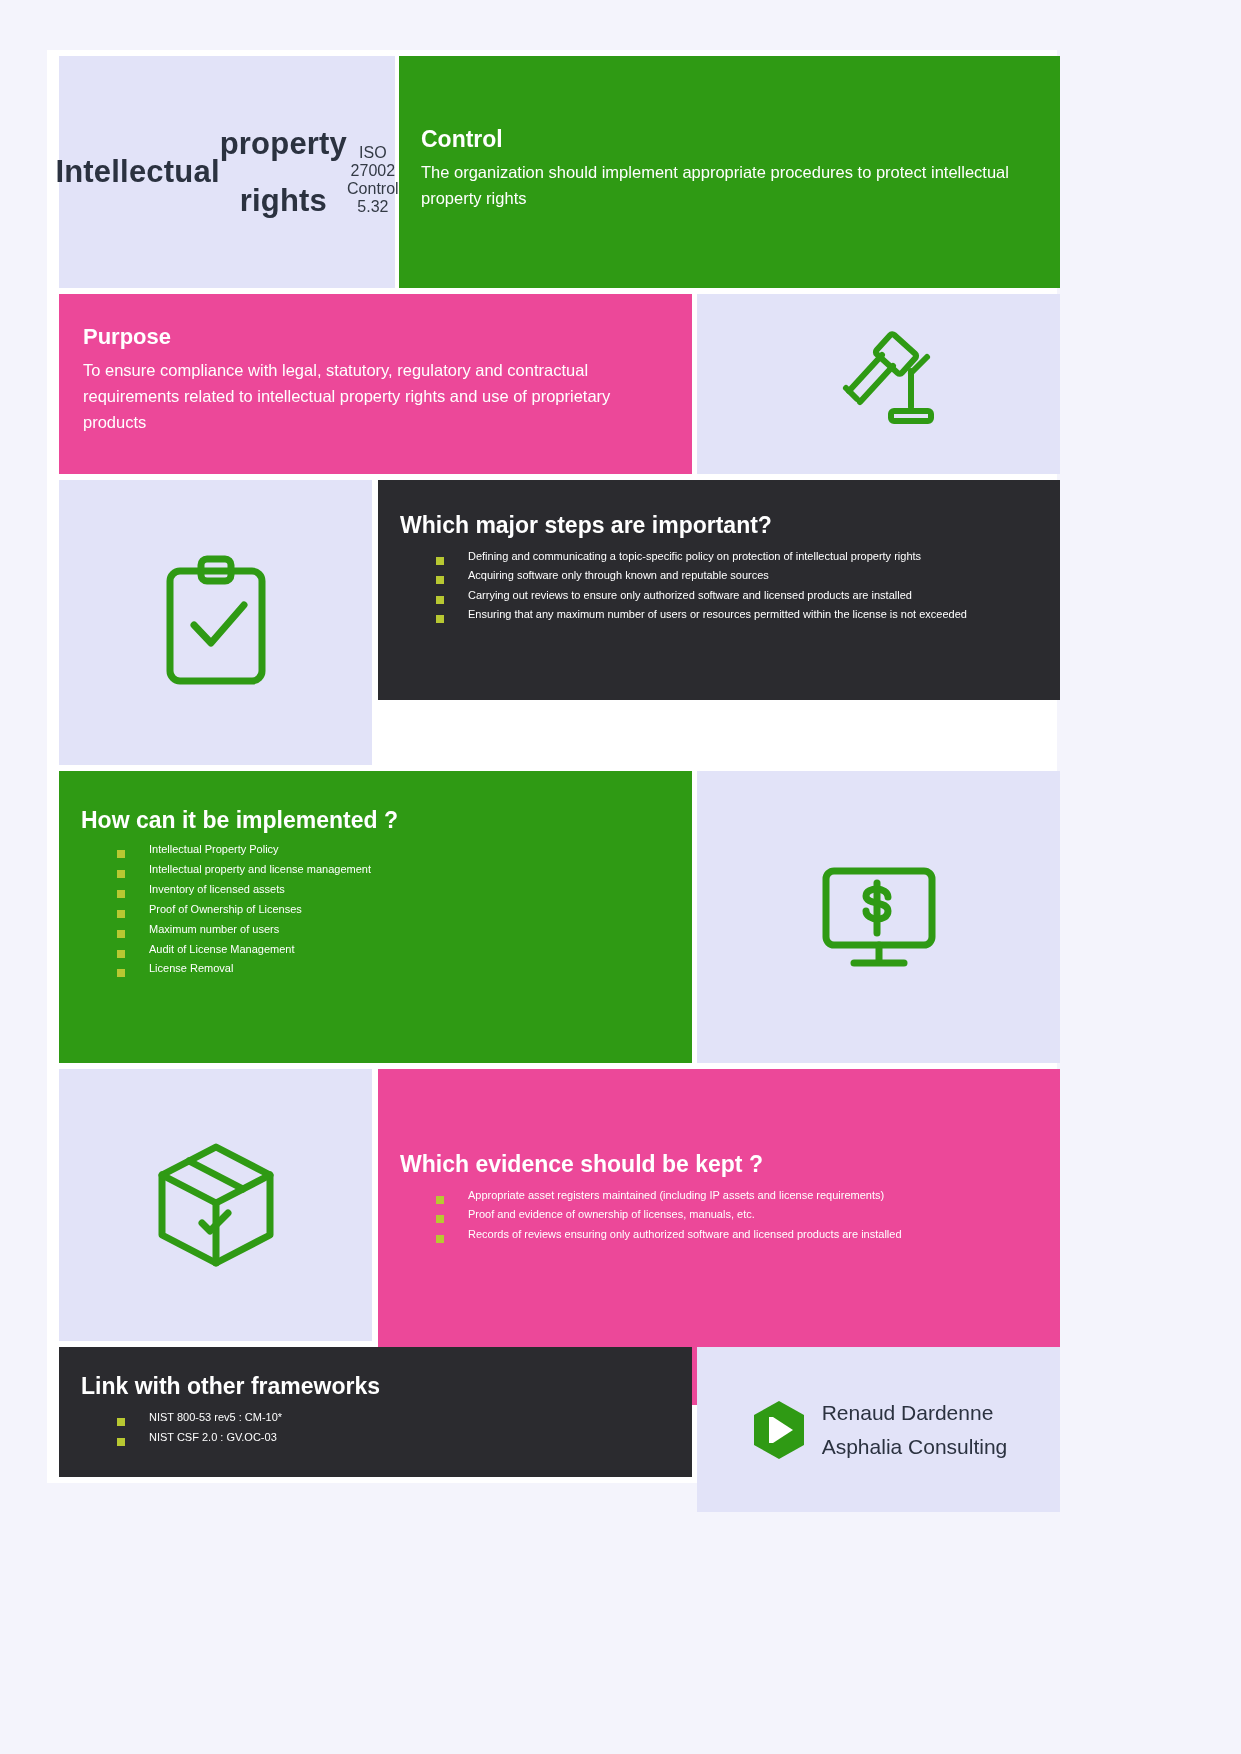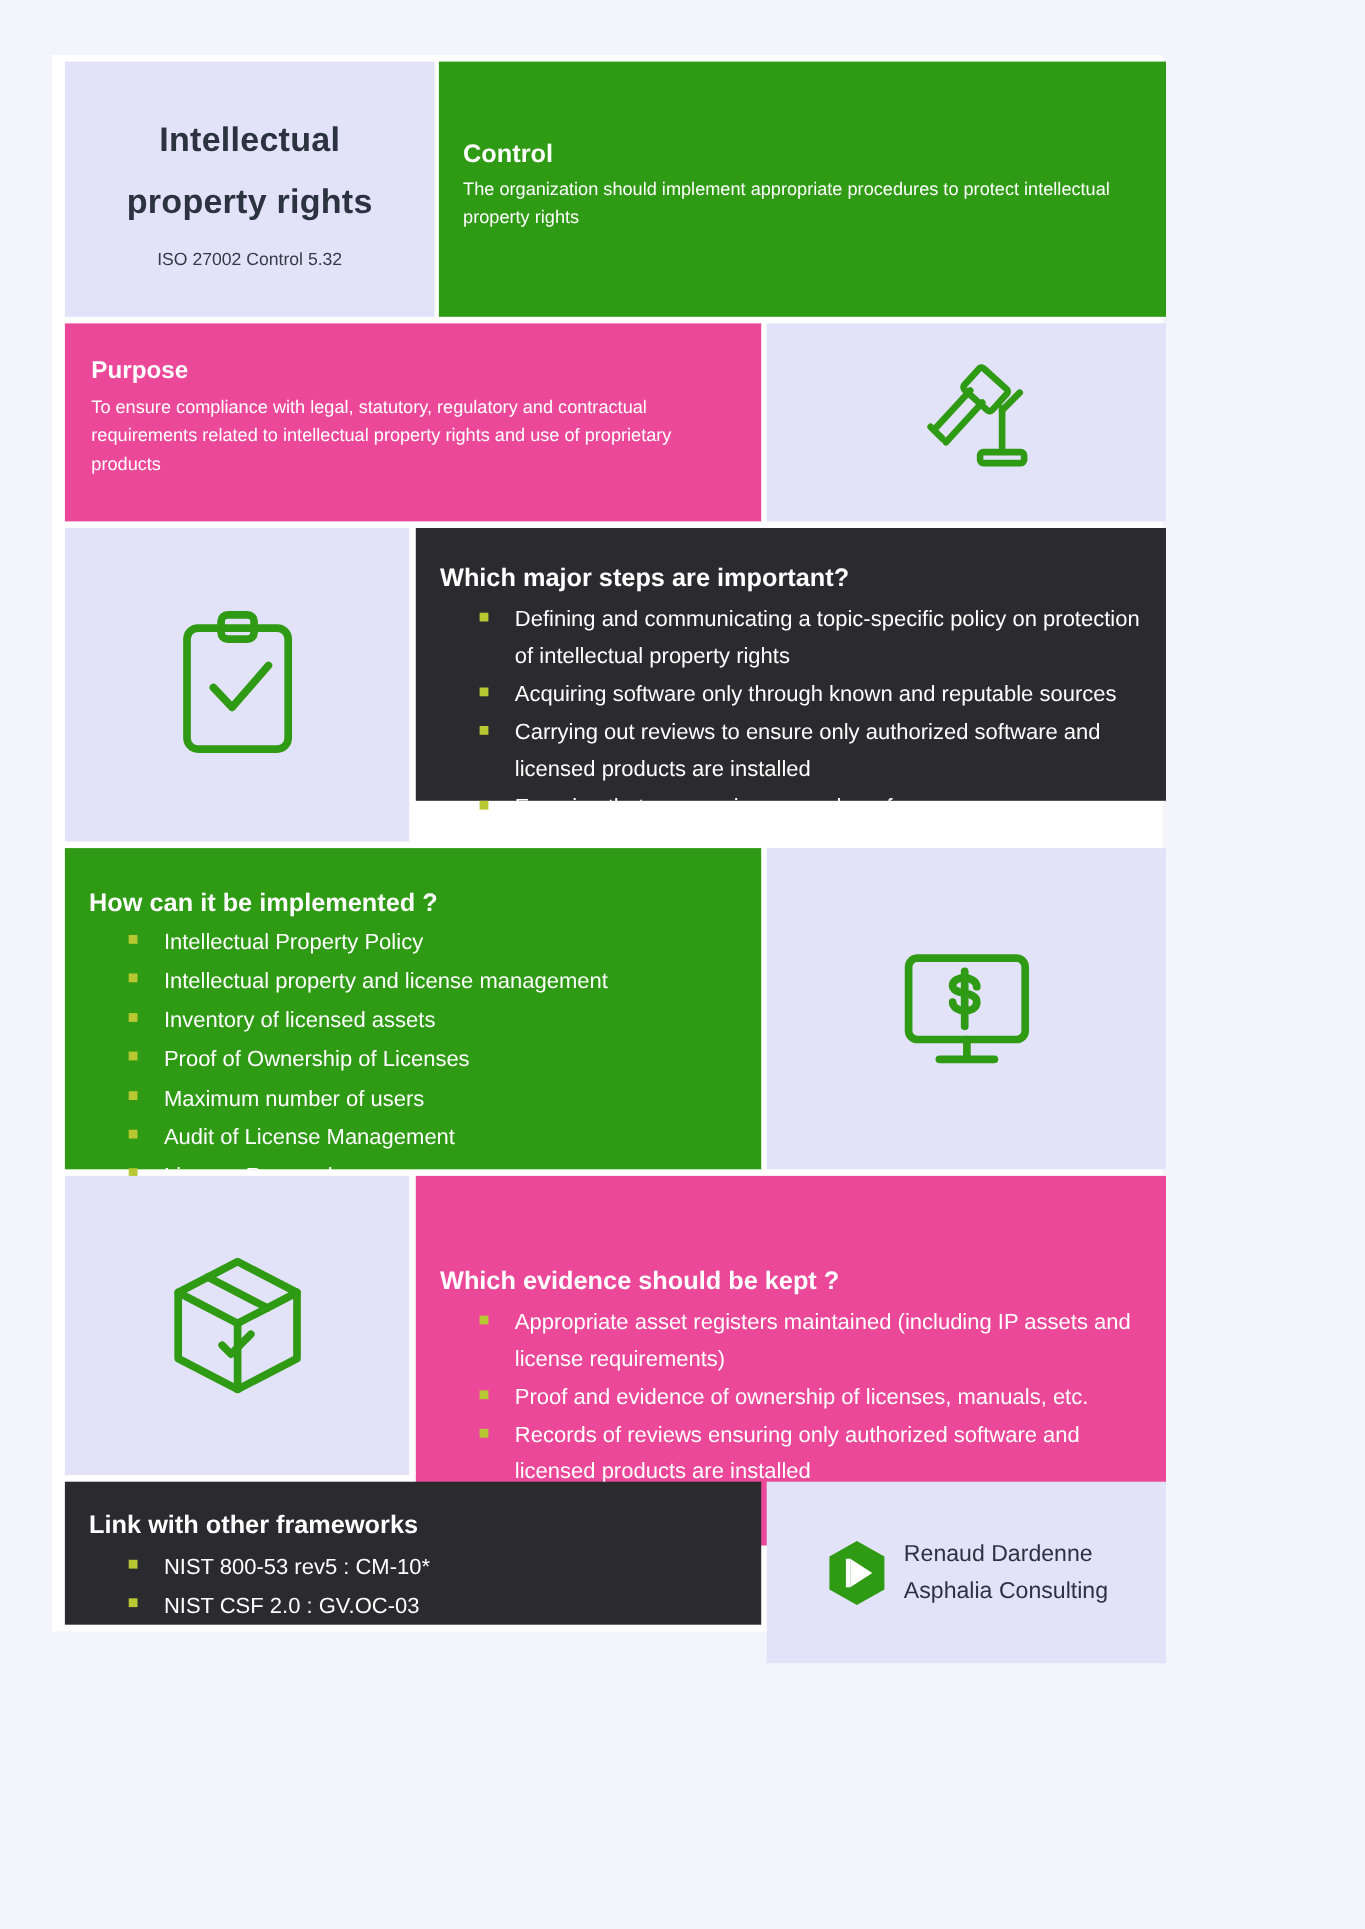--- a/index.html
+++ b/index.html
@@ -21,21 +21,21 @@
   
   .card { position: absolute; }
   .lav  { background: #e2e3f8; }
   .green{ background: #2f9a14; color:#ffffff; }
   .slate{ background: #ec4899; color:#ffffff; }
   .dark { background: #2b2b2f; color:#ffffff; }
 
   
   #title-card {
     left: 12px; top: 6px; width: 336px; height: 232px;
-    display: flex; flex-direction: column;
+    display: flex; 
     align-items: center; justify-content: center;
     text-align: center;
   }
   #title-card .t1 {
     font-size: 31px; font-weight: bold; color:#2b3240;
     line-height: 1.85; letter-spacing: .2px;
   }
   #title-card .t2 {
     font-size: 16px; color:#333a45; margin-top: 16px;
   }
@@ -57,21 +57,21 @@
 
   
   #gavel-card { left: 650px; top: 244px; width: 363px; height: 180px;
     display:flex; align-items:center; justify-content:center; }
 
   
   #clip-card { left: 12px; top: 430px; width: 313px; height: 285px;
     display:flex; align-items:center; justify-content:center; }
 
   
-  #steps-card { left: 331px; top: 430px; width: 682px; height: 248px;
+  #steps-card { left: 331px; top: 430px; width: 682px; height: 220px;
     padding: 32px 22px 0 22px; }
   .h-dark { font-size: 23px; font-weight: bold; margin: 0 0 8px 0; }
 
   
   #impl-card { left: 12px; top: 721px; width: 633px; height: 292px;
     padding: 36px 22px 0 22px; }
   
   #monitor-card { left: 650px; top: 721px; width: 363px; height: 292px;
     display:flex; align-items:center; justify-content:center; }
 
@@ -85,21 +85,21 @@
   
   #frame-card { left: 12px; top: 1297px; width: 633px; height: 130px;
     padding: 26px 22px 0 22px; }
   
   #logo-card { left: 650px; top: 1297px; width: 363px; height: 165px;
     display:flex; align-items:center; justify-content:center; gap:14px; }
   #logo-card .names { font-size: 21px; line-height: 1.6; color:#2b3240; text-align:left; }
 
   ul.bul { list-style: none; margin: 4px 0 0 0; padding: 0 0 0 36px; }
   ul.bul li {
-    position: relative; font-size: 20px; line-height: 1.68;
+    position: relative; font-size: 11px; line-height: 1.68;
     padding-left: 32px; margin-bottom: 1px;
   }
   ul.bul li:before {
     content: ""; position: absolute; left: 0; top: 10px;
     width: 8px; height: 8px; background: #b8c832;
   }
   ul.bul.tight li { line-height: 1.72; }
   .ico { display:block; }
 </style>
 </head>

